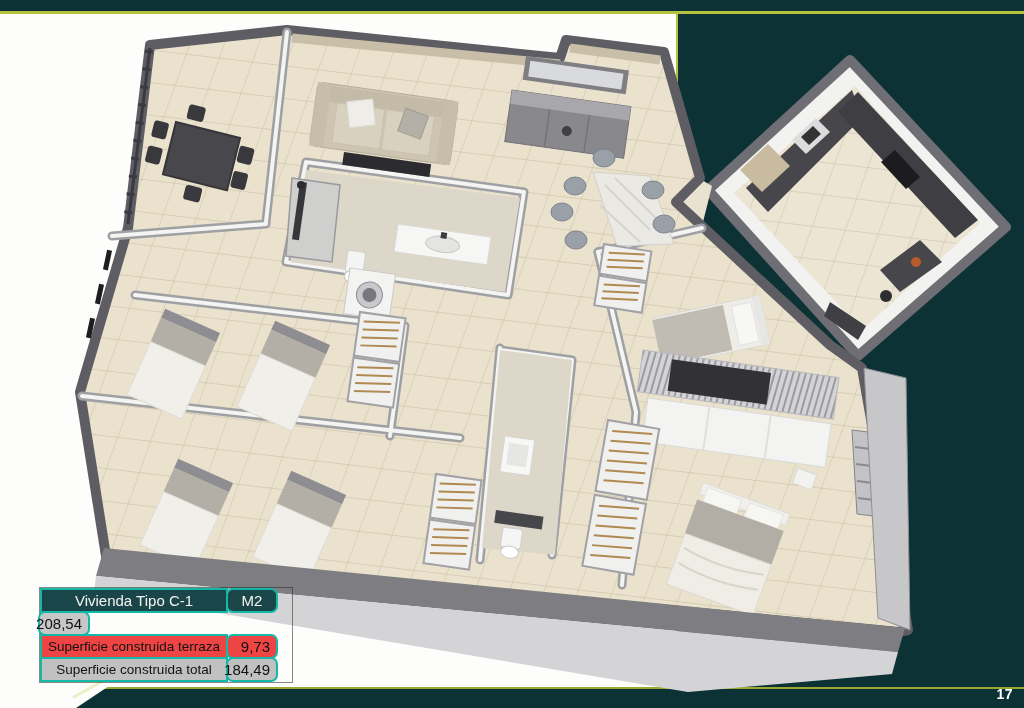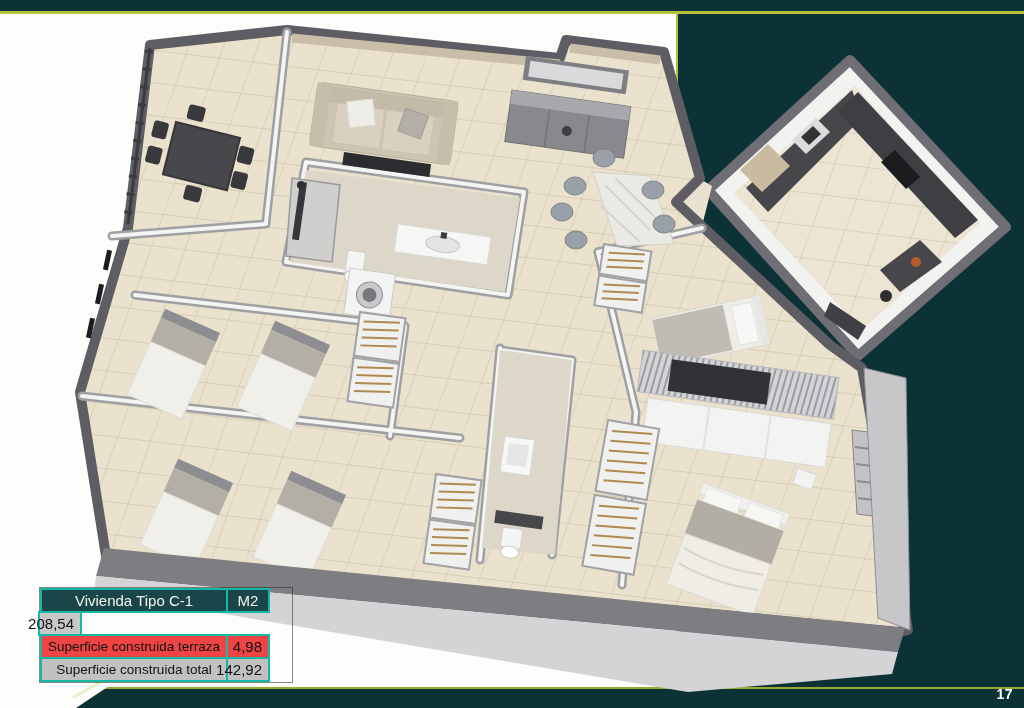--- a/index.html
+++ b/index.html
@@ -24,21 +24,21 @@
   svg.plan{position:absolute;left:0;top:0;z-index:2;}
   
   .mtable{position:absolute;left:40px;top:588px;width:252px;z-index:4;
     box-shadow:0 0 0 1px rgba(35,45,30,.55);}
   .trow{display:flex;}
   .tc{border:2px solid #14b8a6;margin-top:-2px;box-sizing:border-box;
     display:flex;align-items:center;justify-content:center;
     height:25px;color:#111;}
   .trow:first-child .tc{margin-top:0;}
   .tc.lbl{width:188px;font-size:13.5px;}
-  .tc.val{width:44px;margin-left:-2px;font-size:15px;justify-content:flex-end;padding-right:6px;}
+  .tc.val{width:52px;margin-left:-2px;font-size:15px;justify-content:flex-end;padding-right:6px;border-radius:7px;}
   .thead .tc{background:#1b4649;color:#f2f4f0;font-size:15px;}
   .thead .tc.val{justify-content:center;padding-right:0;}
   .r1 .tc{background:#c7c7c7;}
   .r2 .tc{background:#ef4444;}
   .r3 .tc{background:#c1c1c1;}
   
   .pagenum{position:absolute;right:11px;top:686px;color:#ffffff;
     font-size:14px;font-weight:bold;z-index:4;letter-spacing:.5px;}
 </style>
 </head>
@@ -321,22 +321,22 @@
   <div class="mtable">
     <div class="trow thead">
       <div class="tc lbl">Vivienda Tipo C-1</div>
       <div class="tc val">M2</div>
     </div>
     <div class="trow r1">
       <div class="tc val">208,54</div>
     </div>
     <div class="trow r2">
       <div class="tc lbl">Superficie construida terraza</div>
-      <div class="tc val">4,98</div>
+      <div class="tc val">9,73</div>
     </div>
     <div class="trow r3">
       <div class="tc lbl">Superficie construida total</div>
-      <div class="tc val">142,92</div>
+      <div class="tc val">184,49</div>
     </div>
   </div>
 
   <div class="pagenum">17</div>
 </div>
 
 </body></html>

